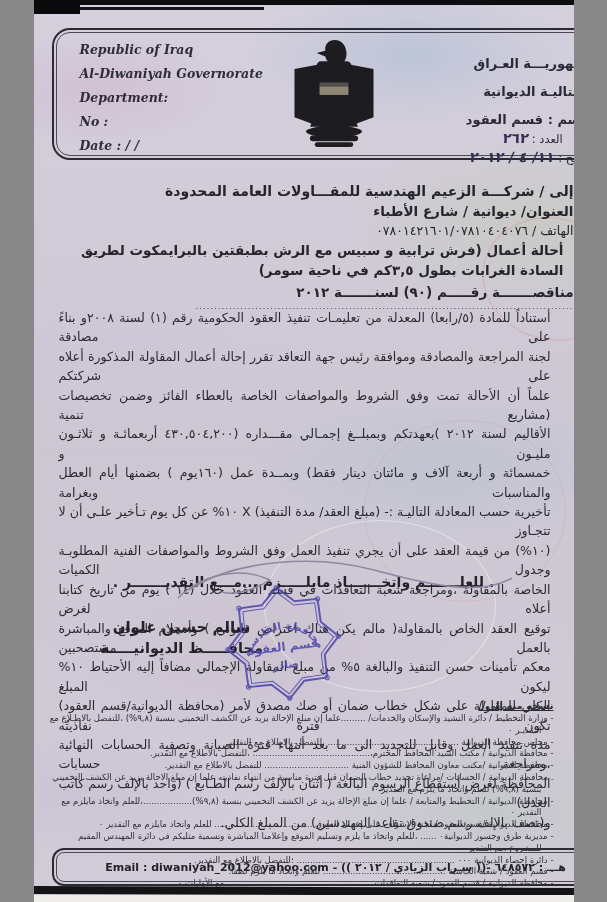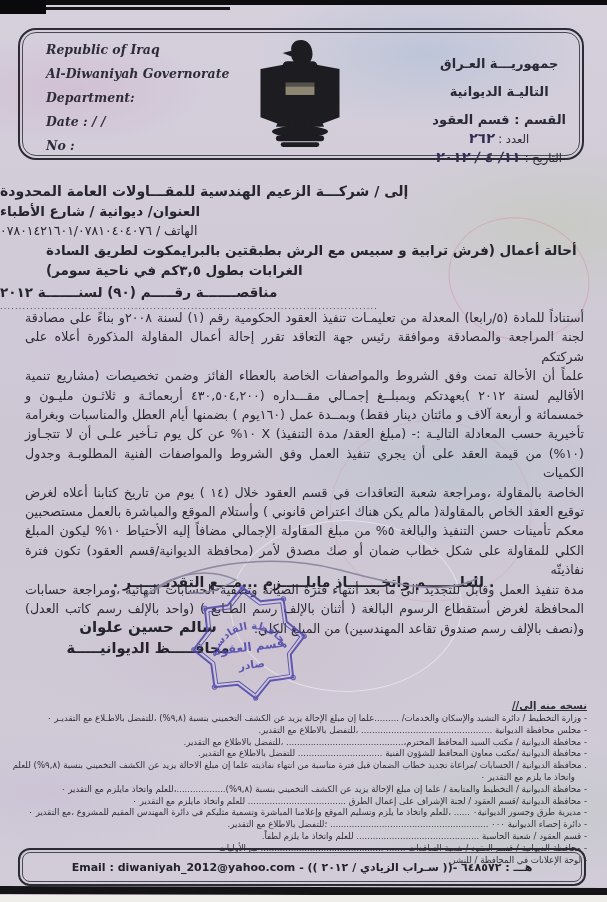--- a/index.html
+++ b/index.html
@@ -1,18 +1,18 @@
 <!DOCTYPE html>
 <html lang="ar"><head>
 <meta charset="utf-8">
 <title>Document</title>
 <style>
   html,body{margin:0;padding:0;background:#888;}
   .page{
-    position:relative; width:607px; height:902px; margin:0 auto; overflow:hidden;
+    position:relative; width:540px; height:902px; margin:0 auto; overflow:hidden;
     font-family:"DejaVu Sans", sans-serif; color:#26242c;
     background-color:#d0cad7;
     background-image:
       radial-gradient(ellipse 220px 90px at 12% 10%, rgba(206,181,206,.55), transparent 65%),
       radial-gradient(ellipse 260px 110px at 70% 6%, rgba(160,185,212,.45), transparent 65%),
       radial-gradient(ellipse 300px 140px at 92% 25%, rgba(188,200,170,.42), transparent 65%),
       radial-gradient(ellipse 320px 130px at 18% 38%, rgba(206,196,216,.5), transparent 65%),
       radial-gradient(ellipse 280px 120px at 75% 52%, rgba(168,190,202,.35), transparent 65%),
       radial-gradient(ellipse 340px 150px at 40% 72%, rgba(202,186,202,.42), transparent 65%),
       radial-gradient(ellipse 300px 120px at 85% 90%, rgba(178,196,184,.4), transparent 65%),
@@ -37,21 +37,21 @@
   .eng{position:absolute;left:26px;top:12px;font-family:"DejaVu Serif",serif;font-style:italic;
     font-weight:bold;font-size:12.5px;color:#2e2c38;}
   .eng div{margin-bottom:9px;}
   .eagle{position:absolute;left:227px;top:5px;width:106px;height:118px;}
   .arb{position:absolute;right:16px;top:26px;text-align:center;direction:rtl;color:#2b2936;}
   .arb .h1{font-size:13px;font-weight:bold;margin-bottom:13px;}
   .num-row{font-size:11.5px;margin-top:3px;}
   .hand{font-size:14px;font-weight:bold;color:#332e52;display:inline-block;transform:skewX(-8deg);letter-spacing:1px;}
 
   
-  .recipient{position:absolute;left:0;right:0;top:181px;text-align:left;direction:rtl;}
+  .recipient{position:absolute;left:0;right:0;top:181px;text-align:right;direction:rtl;}
   .r-to{font-size:14px;font-weight:bold;line-height:20px;}
   .r-addr{font-size:13.5px;font-weight:bold;line-height:20px;}
   .r-phone{font-size:12.5px;line-height:19px;}
   .r-subj{font-size:13.5px;font-weight:bold;line-height:20px;padding:0 10px;margin-left:36px;}
   .r-tender{font-size:13.5px;font-weight:bold;line-height:21px;margin-top:2px;}
   .r-dots{font-size:8px;letter-spacing:1.2px;line-height:8px;color:#3a3942;white-space:nowrap;overflow:hidden;}
 
   
   .body{position:absolute;left:25px;right:23px;top:308px;direction:rtl;font-size:12.6px;
     line-height:19.4px;color:#2b2a33;}
@@ -92,22 +92,22 @@
   <div class="scan-corner"></div>
   <div class="bleed bleed1"></div>
   <div class="bleed bleed2"></div>
   <div class="bleed bleed3"></div>
 
   <div class="hbox">
     <div class="eng">
       <div>Republic of Iraq</div>
       <div>Al-Diwaniyah Governorate</div>
       <div>Department:</div>
+      <div>No :</div>
       <div>Date :      /      /</div>
-      <div>No :</div>
     </div>
 
     <div class="eagle">
       <svg viewBox="0 0 110 120" width="106" height="118">
         <g fill="#1d1c21">
 
           <path d="M14,34 L46,28 L46,96 L14,84 Z"></path>
           <path d="M96,34 L64,28 L64,96 L96,84 Z"></path>
 
           <path d="M56,4 c-7,0 -11,5 -10,11 l-9,2.5 9,3.5 c1,5 5,8 9,8 l2,8 6,0 0,-8 c3,-2 5,-6 5,-10 0,-9 -5,-15 -12,-15 z"></path>

